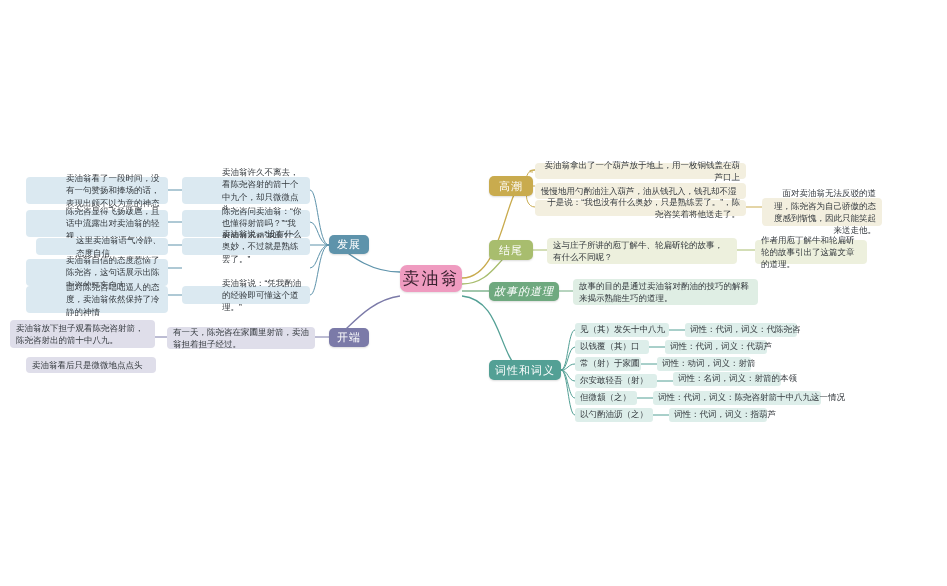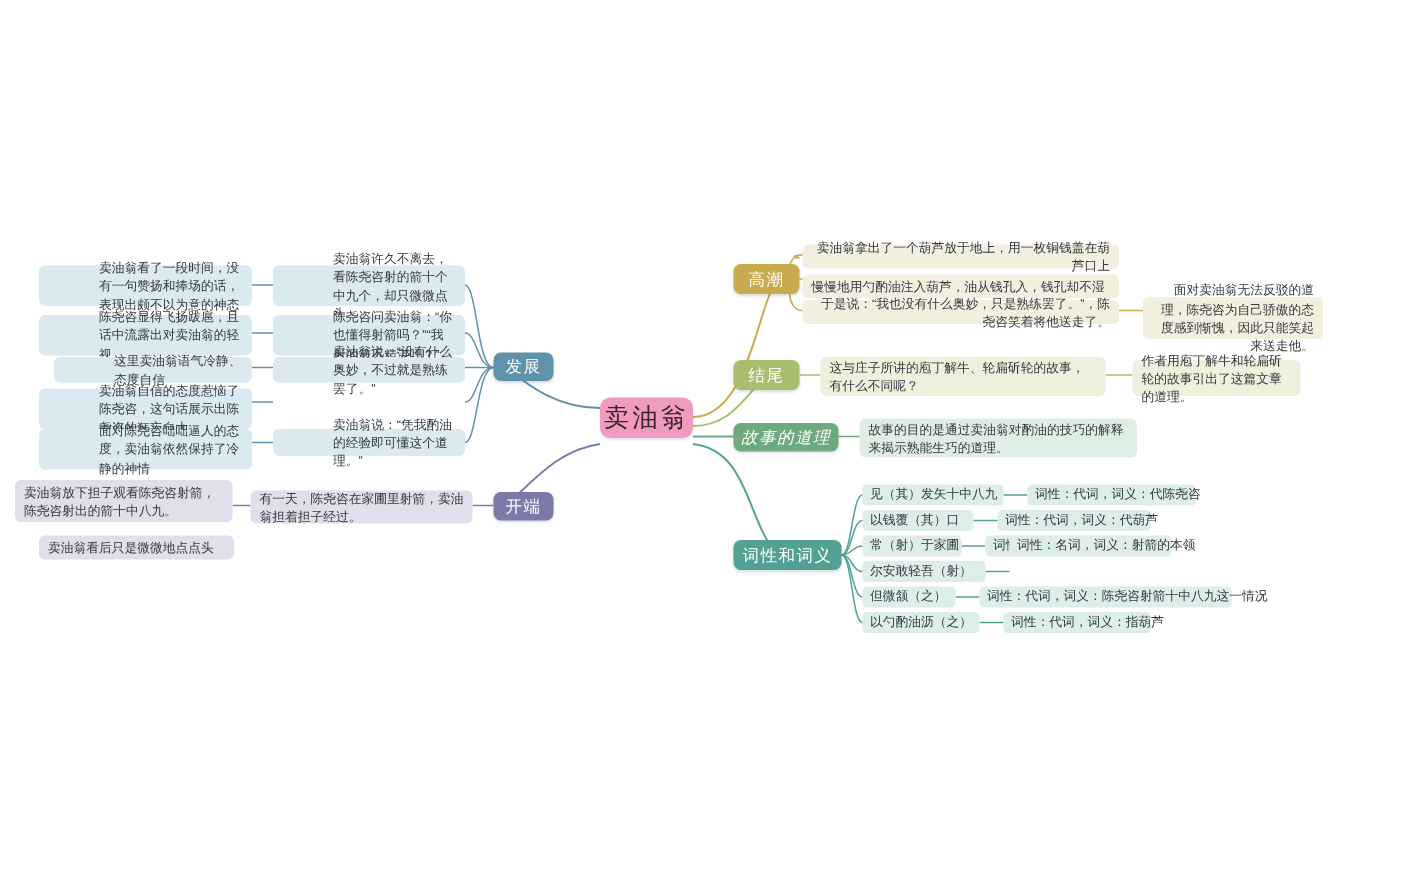--- a/index.html
+++ b/index.html
@@ -204,21 +204,21 @@
   <div class="plain" style="left:575px;top:323px;width:94px;height:14px;">见（其）发矢十中八九</div>
   <div class="plain" style="left:685px;top:323px;width:112px;height:14px;">词性：代词，词义：代陈尧咨</div>
 
   <div class="plain" style="left:575px;top:340px;width:74px;height:14px;">以钱覆（其）口</div>
   <div class="plain" style="left:665px;top:340px;width:102px;height:14px;">词性：代词，词义：代葫芦</div>
 
   <div class="plain" style="left:575px;top:357px;width:66px;height:14px;">常（射）于家圃</div>
   <div class="plain" style="left:657px;top:357px;width:94px;height:14px;">词性：动词，词义：射箭</div>
 
   <div class="plain" style="left:575px;top:374px;width:82px;height:14px;">尔安敢轻吾（射）</div>
-  <div class="plain" style="left:673px;top:357px;width:108px;height:14px;">词性：名词，词义：射箭的本领</div>
+  <div class="plain" style="left:673px;top:372px;width:108px;height:14px;">词性：名词，词义：射箭的本领</div>
 
   <div class="plain" style="left:575px;top:391px;width:62px;height:14px;">但微颔（之）</div>
   <div class="plain" style="left:653px;top:391px;width:168px;height:14px;">词性：代词，词义：陈尧咨射箭十中八九这一情况</div>
 
   <div class="plain" style="left:575px;top:408px;width:78px;height:14px;">以勺酌油沥（之）</div>
   <div class="plain" style="left:669px;top:408px;width:98px;height:14px;">词性：代词，词义：指葫芦</div>
 
 </div>
 
 </body></html>

